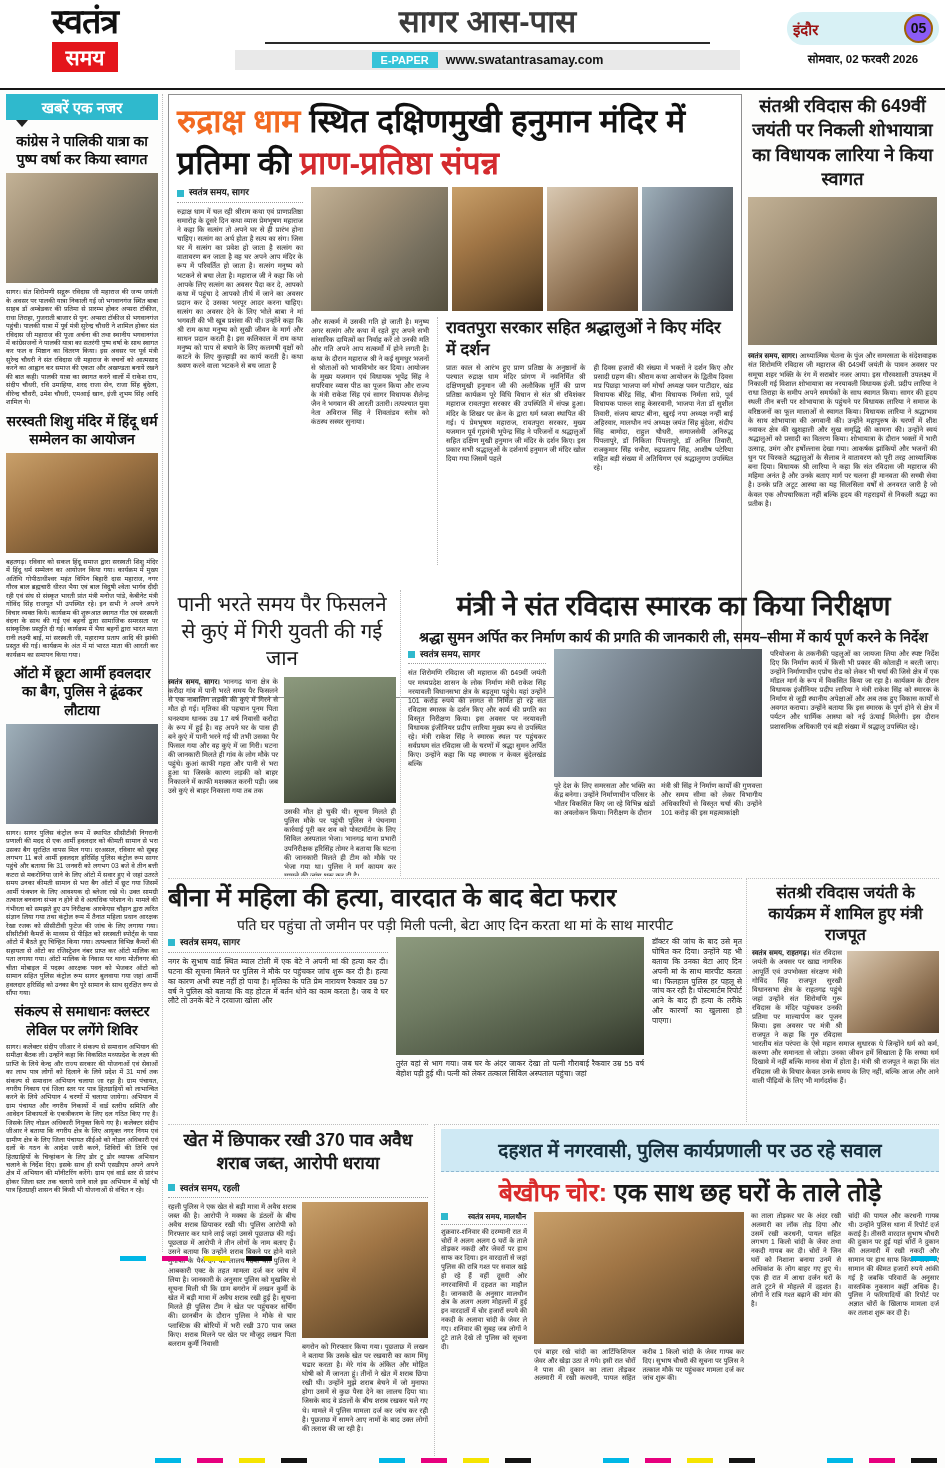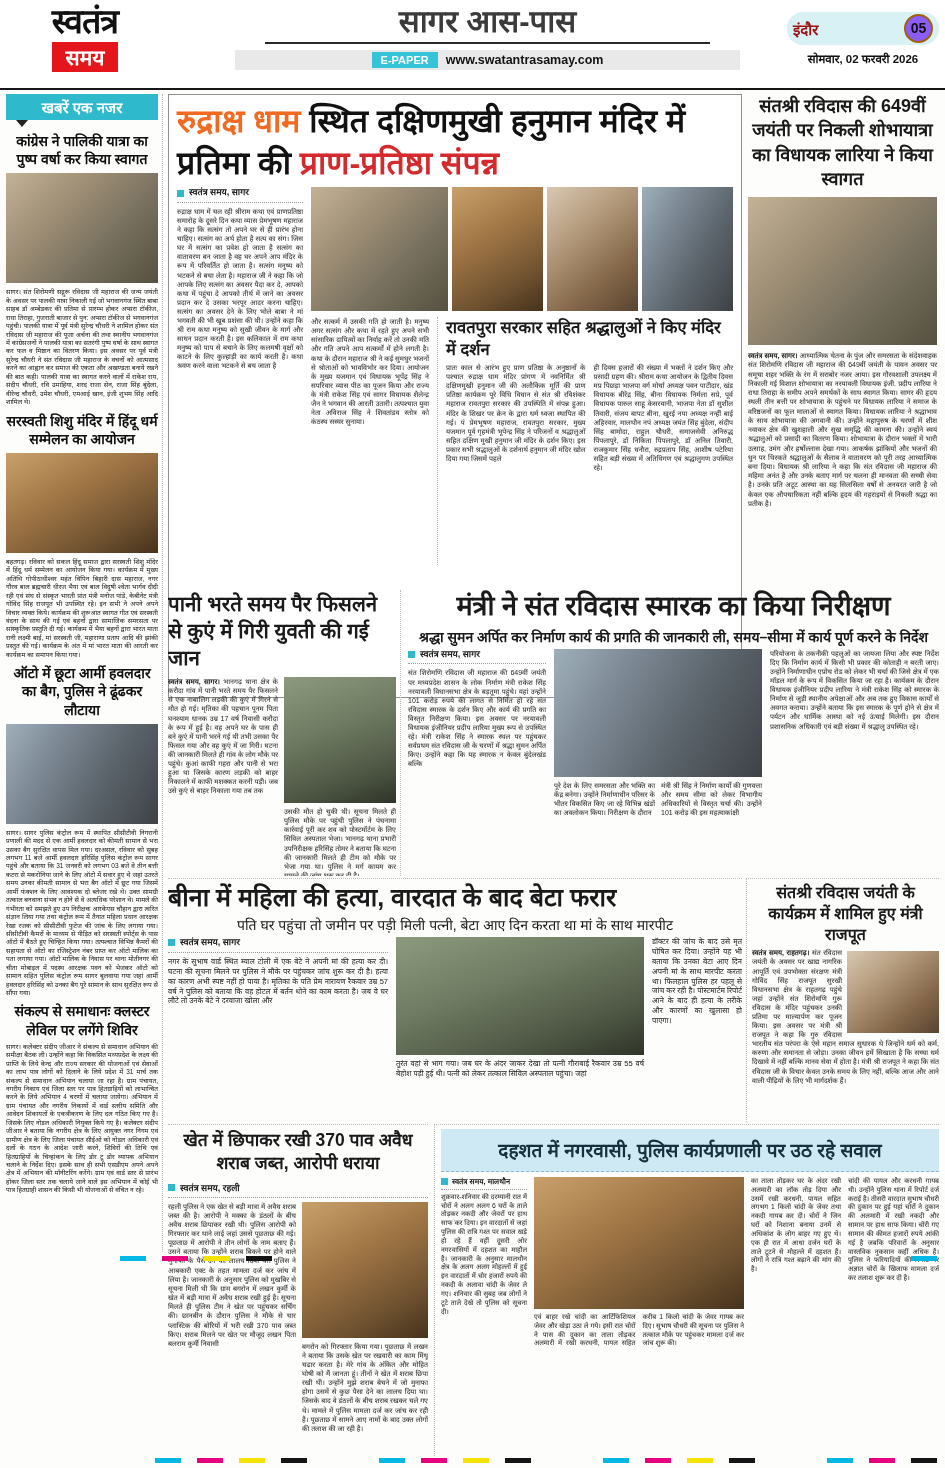--- a/index.html
+++ b/index.html
@@ -60,21 +60,21 @@
   .subart-h{font-size:16.5px;font-weight:800;line-height:1.3;}
   .subart-cols{display:flex;gap:8px;margin-top:3px;}
   .subart-cols div{flex:1;font-size:7px;line-height:1.3;}
   
   .r-art{position:absolute;left:746px;top:94px;width:193px;height:492px;overflow:hidden;padding:0 2px;box-sizing:border-box;}
   .ra-head{font-size:18px;font-weight:800;text-align:center;line-height:1.35;}
   .ra-photo{height:148px;margin:6px 0;}
   .ra-body{font-size:7px;line-height:1.32;}
   
   .w-art{position:absolute;left:168px;top:590px;width:228px;height:286px;overflow:hidden;}
-  .wa-head{font-size:20.5px;font-weight:700;text-align:left;line-height:1.32;}
+  .wa-head{font-size:20.5px;font-weight:400;text-align:center;line-height:1.32;}
   .wa-body{display:flex;gap:6px;margin-top:6px;}
   .wa-c1{flex:1;font-size:7px;line-height:1.3;min-width:0;}
   .wa-right{width:112px;flex:none;}
   .wa-photo{height:126px;}
   .wa-c2{font-size:7px;line-height:1.3;margin-top:4px;}
   
   .m-art{position:absolute;left:400px;top:590px;width:539px;height:286px;overflow:hidden;padding-left:7px;box-sizing:border-box;border-left:1px dotted #bdbdbd;}
   .ma-head{font-size:27px;font-weight:800;text-align:center;line-height:1.25;}
   .ma-sub{font-size:14px;font-weight:700;text-align:center;margin:3px 0 2px;}
   .ma-cols{display:flex;gap:8px;margin-top:3px;height:206px;}
@@ -112,21 +112,21 @@
   .banner{background:#cfe9f4;font-size:19px;font-weight:800;text-align:center;color:#17303d;padding:8px 0;border-bottom:1px dashed #8fb8d2;}
   .th-head{font-size:25px;font-weight:800;text-align:center;margin-top:5px;line-height:1.2;}
   .th-red{color:#d92b2b;}
   .th-cols{display:flex;gap:7px;margin-top:5px;height:242px;}
   .th-c1{width:86px;flex:none;font-size:6.8px;line-height:1.3;}
   .th-mid{width:210px;flex:none;}
   .th-photo{height:132px;}
   .th-midtxt{font-size:6.8px;line-height:1.3;column-count:2;column-gap:7px;margin-top:4px;text-align:justify;color:#222;}
   .th-c3{width:90px;flex:none;font-size:6.8px;line-height:1.3;}
   .th-c4{flex:1;font-size:6.8px;line-height:1.3;min-width:0;}
-  .th-byline{display:flex;align-items:center;gap:4px;font-weight:800;font-size:7.5px;border-bottom:1px dotted #9a9a9a;padding-bottom:2px;margin-bottom:3px;}
+  .th-byline{display:flex;align-items:center;gap:20px;font-weight:800;font-size:7.5px;border-bottom:1px dotted #9a9a9a;padding-bottom:2px;margin-bottom:3px;}
   
   .regbar{position:absolute;display:flex;gap:16px;}
   .regbar i{width:26px;height:5px;display:block;}
   .c{background:#00b7e6}.m{background:#e6007e}.y{background:#f5e400}.k{background:#141414}
 </style>
 </head>
 <body>
 
 <div class="page">
 
@@ -296,20 +296,23 @@
       <div class="lq-c1 jtxt">रहली पुलिस ने एक खेत से बड़ी मात्रा में अवैध शराब जब्त की है। आरोपी ने मक्का के डंठलों के बीच अवैध शराब छिपाकर रखी थी। पुलिस आरोपी को गिरफ्तार कर थाने लाई जहां उससे पूछताछ की गई। पूछताछ में आरोपी ने तीन लोगों के नाम बताए हैं। उसने बताया कि उन्होंने शराब बिकने पर होने वाले मुनाफा के पैसे देने का लालच दिया था। पुलिस ने आबकारी एक्ट के तहत मामला दर्ज कर जांच में लिया है। जानकारी के अनुसार पुलिस को मुखबिर से सूचना मिली थी कि ग्राम बगरोन में लखन कुर्मी के खेत में बड़ी मात्रा में अवैध शराब रखी हुई है। सूचना मिलते ही पुलिस टीम ने खेत पर पहुंचकर सर्चिंग की। छानबीन के दौरान पुलिस ने मौके से चार प्लास्टिक की बोरियों में भरी रखी 370 पाव जब्त किए। शराब मिलने पर खेत पर मौजूद लखन पिता बलराम कुर्मी निवासी</div>
       <div class="lq-right">
         <div class="lq-photo g3"></div>
         <div class="lq-c2 jtxt">बगरोन को गिरफ्तार किया गया। पूछताछ में लखन ने बताया कि उसके खेत पर रखवारी का काम मिंधू चढार करता है। मेरे गांव के अंकित और मोहित घोषी को मैं जानता हूं। तीनों ने खेत में शराब छिपा रखी थी। उन्होंने मुझे शराब बेचने में जो मुनाफा होगा उसमें से कुछ पैसा देने का लालच दिया था। जिसके बाद वे डंठलों के बीच शराब रखकर चले गए थे। मामले में पुलिस मामला दर्ज कर जांच कर रही है। पूछताछ में सामने आए नामों के बाद उक्त लोगों की तलाश की जा रही है।</div>
       </div>
     </div>
   </div>
 
   <div class="th-sec">
     <div class="banner">दहशत में नगरवासी, पुलिस कार्यप्रणाली पर उठ रहे सवाल</div>
+    <div class="th-head">
+      <span class="th-red">बेखौफ चोर: </span><span>एक साथ छह घरों के ताले तोड़े</span>
+    </div>
     <div class="th-cols">
       <div class="th-c1">
         <div class="th-byline">
           <span class="sq"></span>
           <span>स्वतंत्र समय, मालथौन</span>
         </div>
         <div class="jtxt">शुक्रवार-शनिवार की दरम्यानी रात में चोरों ने अलग अलग 6 घरों के ताले तोड़कर नकदी और जेवरों पर हाथ साफ कर दिया। इन वारदातों से जहां पुलिस की रात्रि गश्त पर सवाल खड़े हो रहे हैं वहीं दूसरी ओर नगरवासियों में दहशत का माहौल है। जानकारी के अनुसार मालथौन क्षेत्र के अलग अलग मोहल्लों में हुई इन वारदातों में चोर हजारों रुपये की नकदी के अलावा चांदी के जेवर ले गए। शनिवार की सुबह जब लोगों ने टूटे ताले देखे तो पुलिस को सूचना दी।</div>
       </div>
       <div class="th-mid">
         <div class="th-photo g3"></div>

